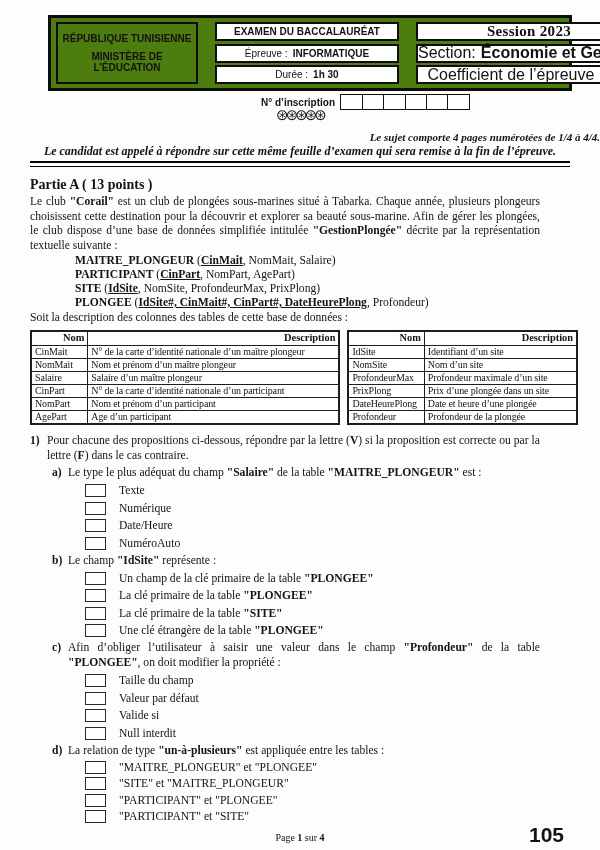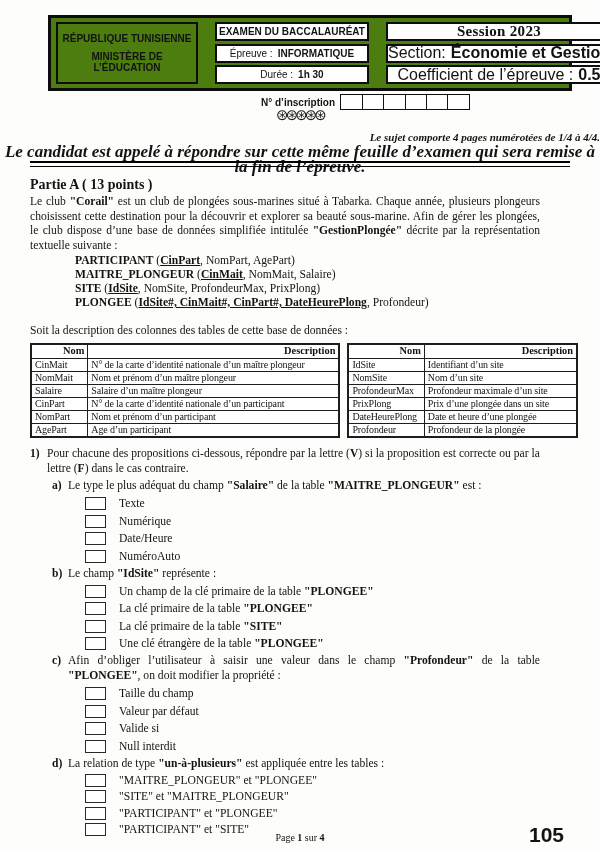--- a/index.html
+++ b/index.html
@@ -15,51 +15,51 @@
     border:3px solid #0d0d0d; background:#4d7c0f;
     display:flex; gap:17px; padding:4px 5px;
   }
   .h-left {
     width:142px; flex:none; border:2px solid #0d0d0d;
     display:flex; flex-direction:column; justify-content:space-evenly; align-items:center;
     text-align:center; font-family:"Liberation Sans", sans-serif; font-weight:bold; font-size:10px;
     line-height:11px; padding:2px;
   }
   .h-col { display:flex; flex-direction:column; justify-content:space-between; }
-  .h-mid { width:154px; flex:none; }
+  .h-mid { width:184px; flex:none; }
   .h-right { flex:1; }
   .h-cell {
     border:2px solid #0d0d0d; height:19px; background:#fff;
     display:flex; align-items:center; justify-content:center; gap:5px;
     font-family:"Liberation Sans", sans-serif; font-size:10px; white-space:nowrap;
   }
   .h-cell b { font-weight:bold; }
   .session-cell { font-family:"Liberation Serif", serif; font-weight:bold; font-size:15px; letter-spacing:.3px; }
   .small-cell { font-size:16px; }
   
   .insc-row { position:absolute; left:213px; top:94px; display:flex; align-items:center;padding-left:48px; }
   .insc-label { font-family:"Liberation Sans", sans-serif; font-weight:bold; font-size:10px; margin-right:7px; }
   .insc-cells { display:flex; }
   .insc-cell { width:23px; height:16px; border:1.6px solid #111; margin-left:-1.6px; background:#fff; }
   
   .ornament { position:absolute; top:106px; left:0; width:100%; text-align:center;
     font-family:"DejaVu Sans", sans-serif; font-size:15px; letter-spacing:-3px; color:#161616; }
   .notice { position:absolute; top:130px; left:0; width:100%; text-align:center;
     font-style:italic; font-weight:bold; }
   .notice .l1 { font-size:11px; line-height:14px;text-align:right; }
-  .notice .l2 { font-size:17px; line-height:15px; }
+  .notice .l2 { font-size:12px; line-height:15px; }
   .double-rule { position:absolute; top:161px; left:30px; width:540px; height:6px;
     border-top:2.6px solid #000; border-bottom:1.4px solid #000; }
   
   .content { position:absolute; left:30px; top:176px; width:548px; font-size:11.6px; }
   .pa-title { font-size:14px; font-weight:bold; line-height:17px; margin-bottom:2px; }
   .para { width:510px; text-align:justify; line-height:14.5px; }
   .schema { margin:1px 0 0 45px; line-height:14px; }
   .schema b.u { text-decoration:underline; }
-  .soit { margin-top:14px; line-height:14px; }
+  .soit { margin-top:1px; line-height:14px; }
   .tables-row { display:flex; gap:7px; margin-top:5px; align-items:flex-start; }
   table.desc { border-collapse:collapse; border:2px solid #1d1d1d; background:#fff; }
   .desc th, .desc td {
     border:1px solid #1d1d1d; padding:0 3px; height:13px;
     font-size:10px; line-height:12px; white-space:nowrap; overflow:hidden; text-align:left;
   }
   .desc th { text-align:right; font-weight:bold; font-size:10.4px; height:14px; }
   .desc td { letter-spacing:-0.15px; }
   .lt .c1 { width:57px; } .lt .c2 { width:252px; }
   .rt .c1 { width:76px; } .rt .c2 { width:153px; }
@@ -144,22 +144,22 @@
 
   <div class="double-rule"></div>
 
   <div class="content">
 
     <div class="pa-title">Partie A ( 13 points )</div>
 
     <div class="para"><span>Le club </span><b>"Corail"</b><span> est un club de plongées sous-marines situé à Tabarka. Chaque année, plusieurs plongeurs choisissent cette destination pour la découvrir et explorer sa beauté sous-marine. Afin de gérer les plongées, le club dispose d’une base de données simplifiée intitulée </span><b>"GestionPlongée"</b><span> décrite par la représentation textuelle suivante :</span></div>
 
     <div class="schema">
+      <div><b>MAITRE_PLONGEUR</b><span> (</span><b class="u">CinMait</b><span>, NomMait, Salaire)</span></div>
       <div><b>PARTICIPANT</b><span> (</span><b class="u">CinPart</b><span>, NomPart, AgePart)</span></div>
-      <div><b>MAITRE_PLONGEUR</b><span> (</span><b class="u">CinMait</b><span>, NomMait, Salaire)</span></div>
       <div><b>SITE</b><span> (</span><b class="u">IdSite</b><span>, NomSite, ProfondeurMax, PrixPlong)</span></div>
       <div><b>PLONGEE</b><span> (</span><b class="u">IdSite#, CinMait#, CinPart#, DateHeurePlong</b><span>, Profondeur)</span></div>
     </div>
 
     <div class="soit">Soit la description des colonnes des tables de cette base de données :</div>
 
     <div class="tables-row">
       <table class="desc lt">
         <tbody>
             <tr>

